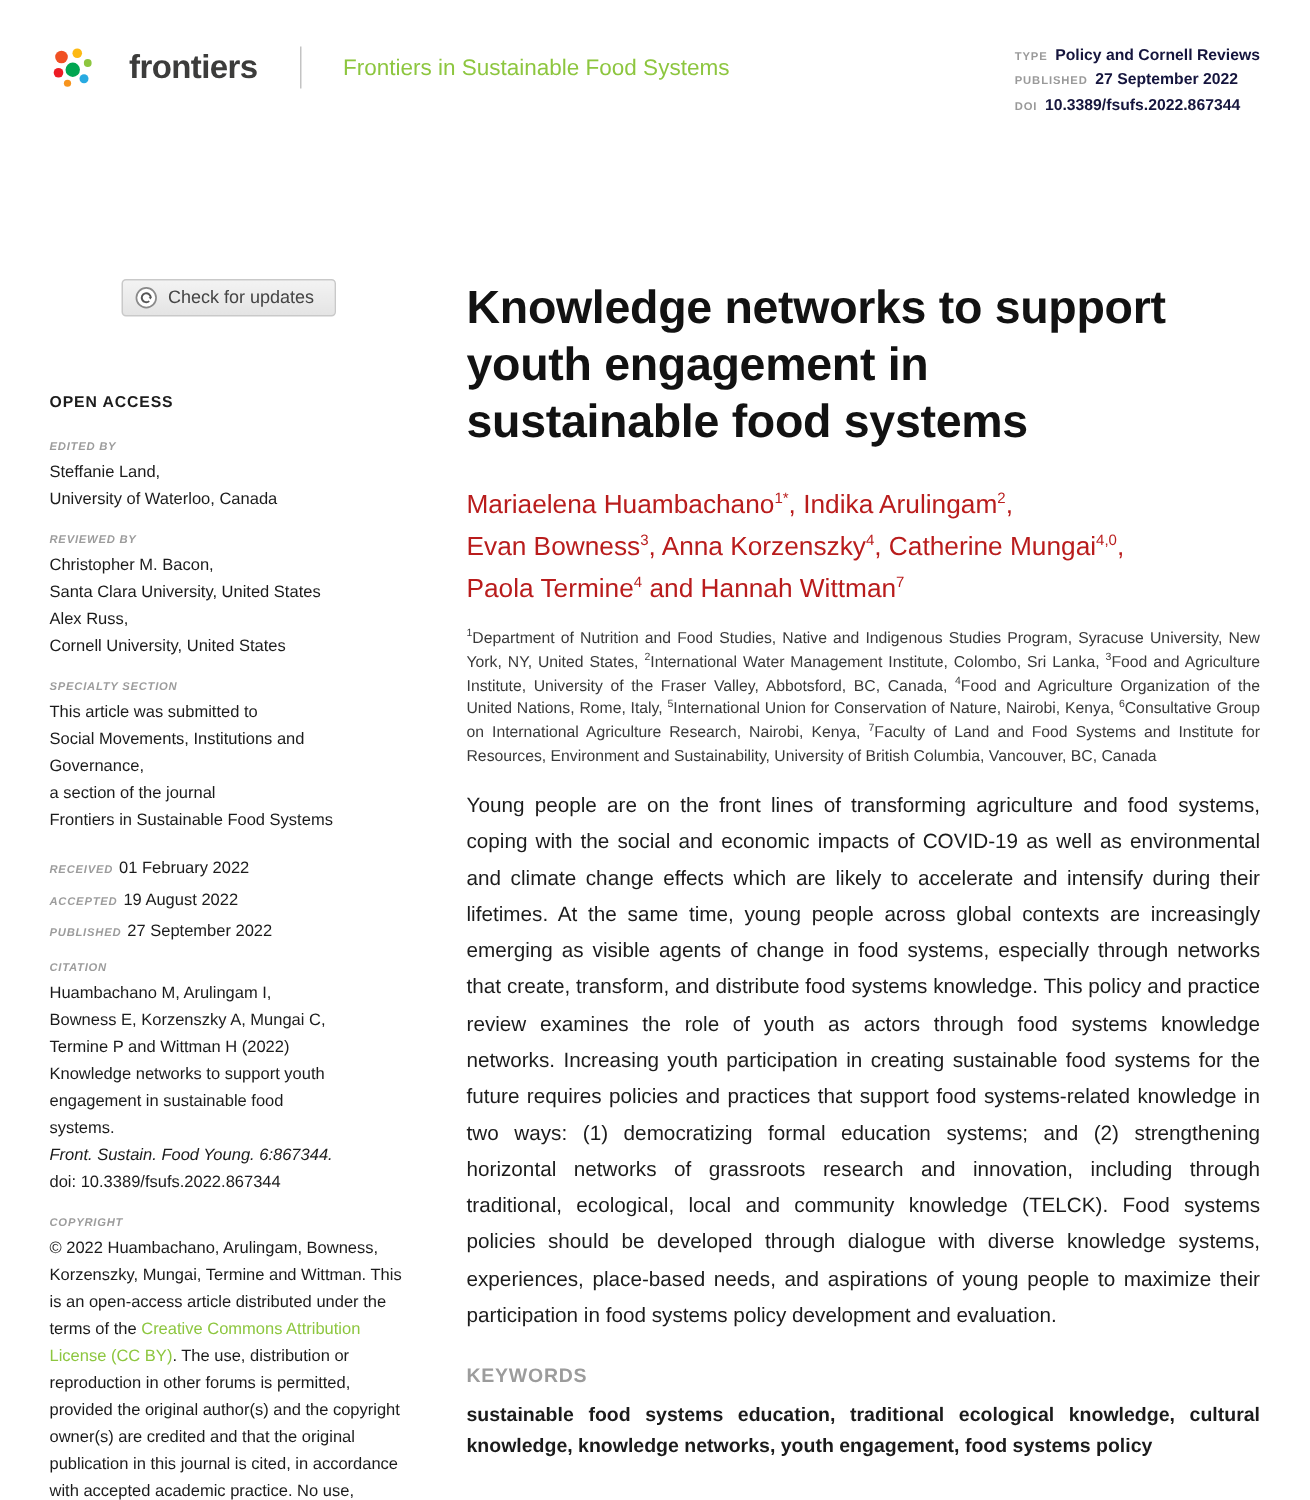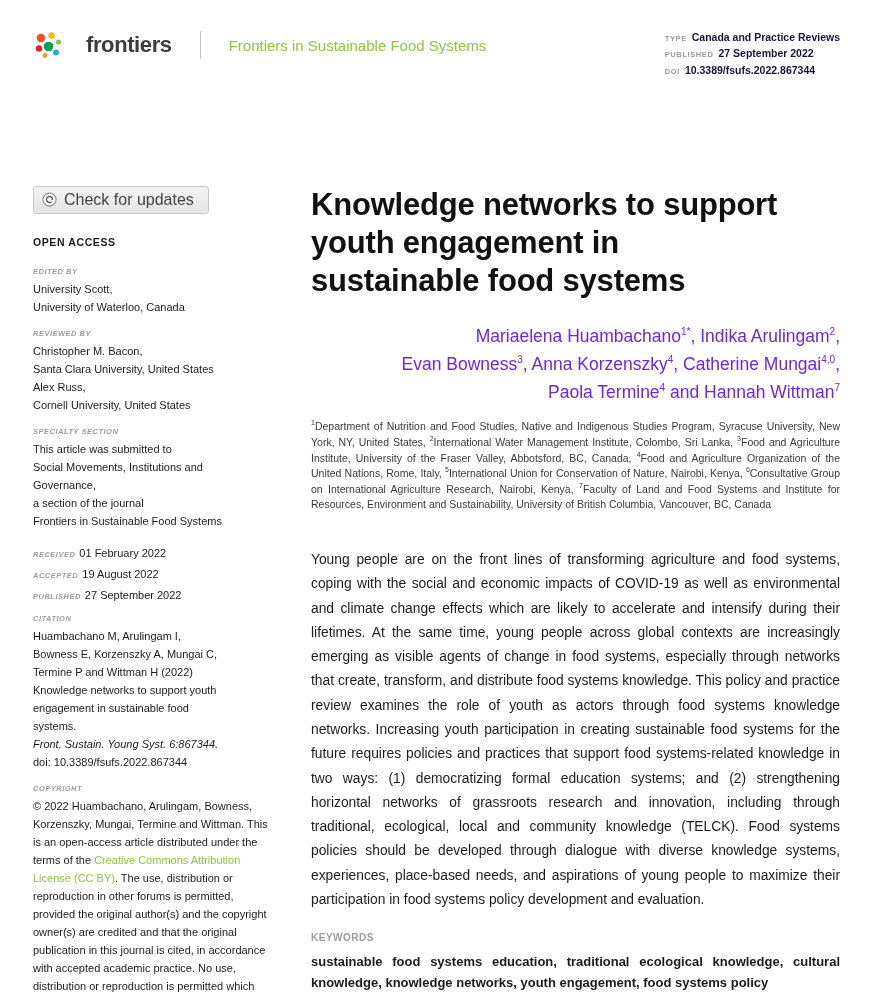--- a/index.html
+++ b/index.html
@@ -27,57 +27,56 @@
   
   .columns { display:flex; gap:40px; margin-top:108px; }
   .sidebar { width:238px; flex:none; }
   .main { flex:1; min-width:0; }
 
   
   .check-btn {
     display:inline-flex; align-items:center; gap:7px;
     background:linear-gradient(#f3f3f3,#e4e4e4);
     border:1px solid #c9c9c9; border-radius:3px;
-    padding:4px 14px 4px 8px; font-size:16px; color:#444;
-    font-family:"Liberation Sans", sans-serif; cursor:pointer;
+    padding:4px 14px 4px 8px; font-size:12px; color:#444;
+    font-family:"Liberation Sans", sans-serif; cursor:pointer;margin-left:48px;
   }
   .crossmark { display:flex; }
-  .open-access { margin-top:22px; font-size:10.5px; font-weight:700; letter-spacing:.6px; color:#1c1c1c; }
+  .open-access { margin-top:51px; font-size:10.5px; font-weight:700; letter-spacing:.6px; color:#1c1c1c; }
   .sb-blocks { margin-top:19px; }
   .sb-block { margin-bottom:14px; }
   .sb-block.inline { margin-bottom:3px; }
   .sb-block.gap { margin-top:11px; }
   .sb-label { display:block; font-size:7.5px; font-weight:700; color:#9c9c9c; letter-spacing:.5px; margin-bottom:3px; text-transform:uppercase;font-style:italic; }
   .sb-block.inline .sb-label { display:inline; margin-right:4px; margin-bottom:0; }
   .sb-block.inline .sb-text { display:inline; }
   .sb-text { font-size:11px; line-height:1.32; color:#1b1b1b; white-space:pre-line; }
   .st-italic { font-style:italic; }
   .st-link { color:#8DC63F; cursor:pointer; }
 
   
   .title {
     font-size:31px; font-weight:600; line-height:1.23; color:#121212;
     letter-spacing:-0.2px; white-space:pre-line;
   }
   .authors {
-    margin-top:22px; font-size:17.5px; line-height:1.6; color:#6d28d9;
+    margin-top:22px; font-size:17.5px; line-height:1.6; color:#b91c1c;
     white-space:pre-line;
-    text-align:right;
   }
   .authors sup { font-size:10px; }
   .affils {
     margin-top:12px; font-size:10.5px; line-height:1.45; color:#3a3a3a;
     text-align:justify;
   }
   .affils sup { font-size:7px; }
   .abstract {
-    margin-top:36px; font-size:13.8px; line-height:1.76; color:#1c1c1c;
+    margin-top:13px; font-size:13.8px; line-height:1.76; color:#1c1c1c;
     text-align:justify;
   }
-  .kw-label { margin-top:20px; font-size:10px; font-weight:700; color:#9c9c9c; letter-spacing:.5px; }
+  .kw-label { margin-top:20px; font-size:13px; font-weight:700; color:#9c9c9c; letter-spacing:.5px; }
   .keywords {
     margin-top:8px; font-size:13px; font-weight:700; line-height:1.62;
     color:#1b1b1b; text-align:justify;
   }
 </style>
 </head>
 <body>
 
 <div class="page">
 
@@ -92,21 +91,21 @@
           <circle cx="15.5" cy="16.5" r="4.8" fill="#00A651"></circle>
           <circle cx="23" cy="22.5" r="3.0" fill="#27AAE1"></circle>
           <circle cx="12" cy="25.5" r="2.4" fill="#F7941D"></circle>
         </svg>
       </span>
       <span class="logo-text">frontiers</span>
       <span class="brand-divider"></span>
       <span class="journal-name">Frontiers in Sustainable Food Systems</span>
     </div>
     <div class="meta">
-        <div class="meta-row"><span class="meta-label">TYPE</span><span class="meta-value">Canada and Practice Reviews</span></div>
+        <div class="meta-row"><span class="meta-label">TYPE</span><span class="meta-value">Policy and Cornell Reviews</span></div>
         <div class="meta-row"><span class="meta-label">PUBLISHED</span><span class="meta-value">27 September 2022</span></div>
         <div class="meta-row"><span class="meta-label">DOI</span><span class="meta-value">10.3389/fsufs.2022.867344</span></div>
       </div>
   </header>
 
   <div class="columns">
 
     <aside class="sidebar">
       <button class="check-btn">
         <span class="crossmark">
@@ -115,41 +114,41 @@
             <path d="M11.2 8a3.2 3.2 0 1 0 -1.1 2.4" fill="none" stroke="#555" stroke-width="1.4"></path>
             <path d="M11.9 7.2 l-0.7 2 -1.5 -1.4 z" fill="#555"></path>
           </svg>
         </span>
         <span>Check for updates</span>
       </button>
 
       <div class="open-access">OPEN ACCESS</div>
 
       <div class="sb-blocks">
-          <div class="sb-block"><span class="sb-label">EDITED BY</span><span class="sb-text"><span>University Scott,
+          <div class="sb-block"><span class="sb-label">EDITED BY</span><span class="sb-text"><span>Steffanie Land,
 University of Waterloo, Canada</span></span></div>
           <div class="sb-block"><span class="sb-label">REVIEWED BY</span><span class="sb-text"><span>Christopher M. Bacon,
 Santa Clara University, United States
 Alex Russ,
 Cornell University, United States</span></span></div>
           <div class="sb-block"><span class="sb-label">SPECIALTY SECTION</span><span class="sb-text"><span>This article was submitted to
 Social Movements, Institutions and
 Governance,
 a section of the journal
 Frontiers in Sustainable Food Systems</span></span></div>
           <div class="sb-block inline"><span class="sb-label">RECEIVED</span><span class="sb-text"><span>01 February 2022</span></span></div>
           <div class="sb-block inline"><span class="sb-label">ACCEPTED</span><span class="sb-text"><span>19 August 2022</span></span></div>
           <div class="sb-block inline"><span class="sb-label">PUBLISHED</span><span class="sb-text"><span>27 September 2022</span></span></div>
           <div class="sb-block gap"><span class="sb-label">CITATION</span><span class="sb-text"><span>Huambachano M, Arulingam I,
 Bowness E, Korzenszky A, Mungai C,
 Termine P and Wittman H (2022)
 Knowledge networks to support youth
 engagement in sustainable food
 systems.
-</span><span class="st-italic">Front. Sustain. Young Syst. 6:867344.</span><span>
+</span><span class="st-italic">Front. Sustain. Food Young. 6:867344.</span><span>
 doi: 10.3389/fsufs.2022.867344</span></span></div>
           <div class="sb-block gap"><span class="sb-label">COPYRIGHT</span><span class="sb-text"><span>© 2022 Huambachano, Arulingam, Bowness, Korzenszky, Mungai, Termine and Wittman. This is an open-access article distributed under the terms of the </span><span class="st-link">Creative Commons Attribution License (CC BY)</span><span>. The use, distribution or reproduction in other forums is permitted, provided the original author(s) and the copyright owner(s) are credited and that the original publication in this journal is cited, in accordance with accepted academic practice. No use, distribution or reproduction is permitted which does not comply with these terms.</span></span></div>
         </div>
     </aside>
 
     <main class="main">
       <h1 class="title">Knowledge networks to support
 youth engagement in
 sustainable food systems</h1>
       <div class="authors"><span>Mariaelena Huambachano<sup>1*</sup></span>,  <span>Indika Arulingam<sup>2</sup></span>,

